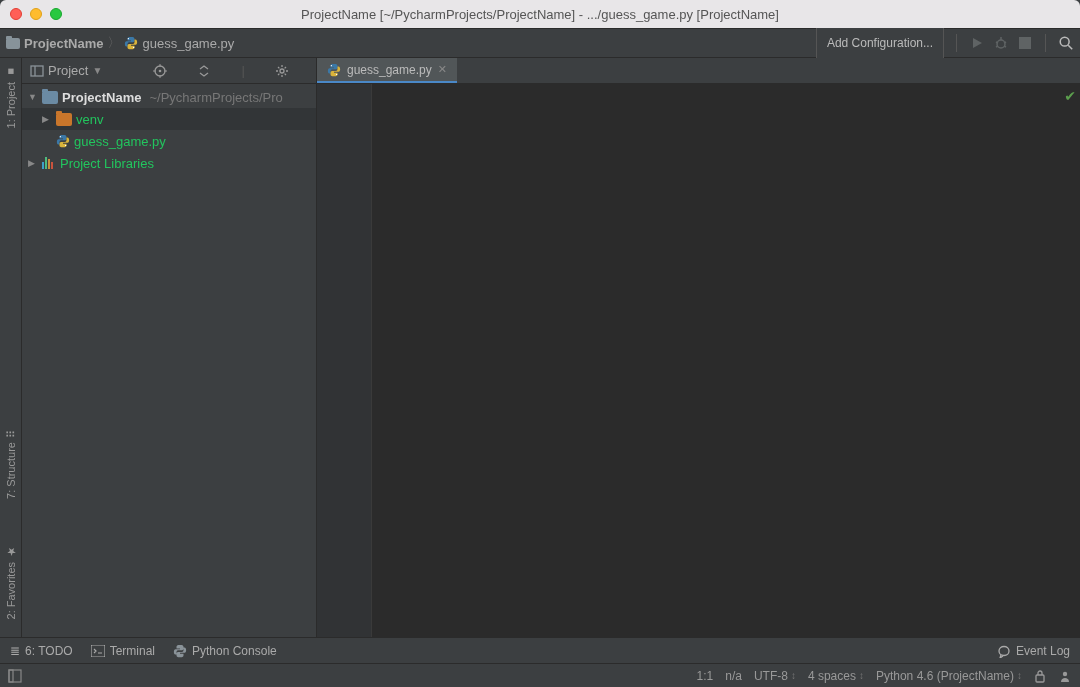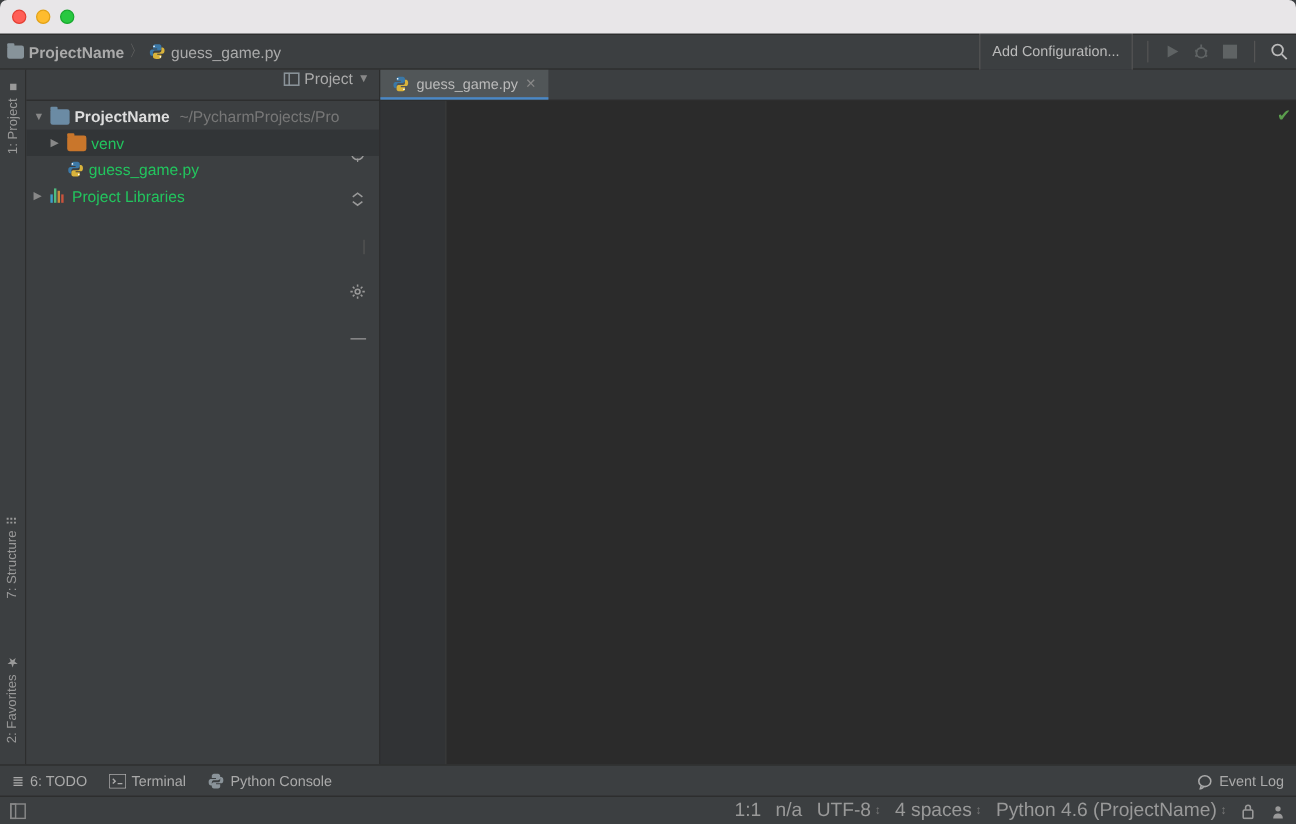--- a/index.html
+++ b/index.html
@@ -23,21 +23,21 @@
 .btn-outline { border: 1px solid #555; background: #3c3f41; color: #bbb; padding: 19px 10px; border-radius: 3px; font-size: 12px; cursor: pointer; }
 .toolbar-icon { width: 16px; height: 16px; display: inline-flex; align-items: center; justify-content: center; color: #555; }
 .nav-sep { width: 1px; height: 18px; background: #555; margin: 0 4px; }
 
 .body { flex: 1; display: flex; overflow: hidden; }
 .left-rail { width: 22px; background: #3c3f41; border-right: 1px solid #2b2b2b; display: flex; flex-direction: column; align-items: center; }
 .rail-item { writing-mode: vertical-rl; transform: rotate(180deg); color: #999; font-size: 11px; padding: 8px 2px; cursor: pointer; display: flex; align-items: center; gap: 4px; }
 .rail-spacer { flex: 1; }
 
 .panel { width: 295px; background: #3c3f41; border-right: 1px solid #2b2b2b; display: flex; flex-direction: column; }
-.panel-head { height: 26px; display: flex; align-items: flex-end; padding: 0 8px; gap: 24px; border-bottom: 1px solid #2b2b2b; flex-direction: column; }
+.panel-head { height: 26px; display: flex; align-items: center; padding: 0 8px; gap: 24px; border-bottom: 1px solid #2b2b2b; }
 .panel-title { display: flex; align-items: center; gap: 4px; color: #aaa; font-weight: 500; }
 .panel-head .spacer { flex: 1; }
 .panel-head .hicon { color: #888; cursor: pointer; padding: 0 3px; }
 .tree { padding-top: 2px; }
 .tree-row { display: flex; align-items: center; height: 22px; padding-left: 6px; gap: 4px; cursor: pointer; }
 .tree-row.dark { background: #323537; }
 .arrow { width: 10px; color: #888; font-size: 9px; }
 .fi { width: 16px; height: 13px; display: inline-block; }
 .folder-blue { background: #6b8ba4; border-radius: 2px; position:relative; }
 .folder-blue::before { content:''; position:absolute; top:-2px; left:0; width:6px; height:3px; background:#6b8ba4; border-radius:1px 1px 0 0;}
@@ -61,36 +61,37 @@
 .tab { display: flex; align-items: center; gap: 6px; padding: 0 10px; background: #515658; border-bottom: 2px solid #4a88c7; color: #bbb; font-size: 12px; cursor: pointer; }
 .tab .close { color: #888; font-size: 11px; cursor: pointer; }
 .editor-body { flex: 1; display: flex; position: relative;}
 .gutter { width: 55px; background: #313335; border-right: 1px solid #3a3a3a; }
 .check { position:absolute; top:4px; right:4px; color:#5b9e4d; font-size:14px;}
 
 .bottom-toolbar { height: 26px; border-top: 1px solid #2b2b2b; display: flex; align-items: center; padding: 0 10px; gap: 18px; color: #aaa; font-size: 12px; }
 .bt-item { display: flex; align-items: center; gap: 5px; cursor: pointer; }
 .bt-spacer { flex: 1; }
 
-.statusbar { height: 24px; border-top: 1px solid #2b2b2b; display: flex; align-items: center; padding: 0 8px; gap: 12px; color: #999; font-size: 16px; }
+.statusbar { height: 24px; border-top: 1px solid #2b2b2b; display: flex; align-items: center; padding: 0 8px; gap: 12px; color: #999; font-size: 12px; }
 .sb-spacer { flex: 1; }
 .sb-item { cursor: pointer; display: flex; align-items: center; gap: 3px;}
 .sb-dd::after { content:' \2195'; font-size:10px; color:#777;}
 
 svg { display: block; }
 </style>
 </head>
 <body>
 
 <div class="titlebar">
   <div class="traffic">
     <div class="tl red"></div>
     <div class="tl yellow"></div>
     <div class="tl green"></div>
   </div>
+  <div class="title">ProjectName [~/PycharmProjects/ProjectName] - .../guess_game.py [ProjectName]</div>
 </div>
 
 <div class="navbar">
   <div class="breadcrumb">
     <div class="bc-item">
       <span class="folder-icon"></span>
       <b>ProjectName</b>
     </div>
     <span class="bc-sep">〉</span>
     <div class="bc-item">

